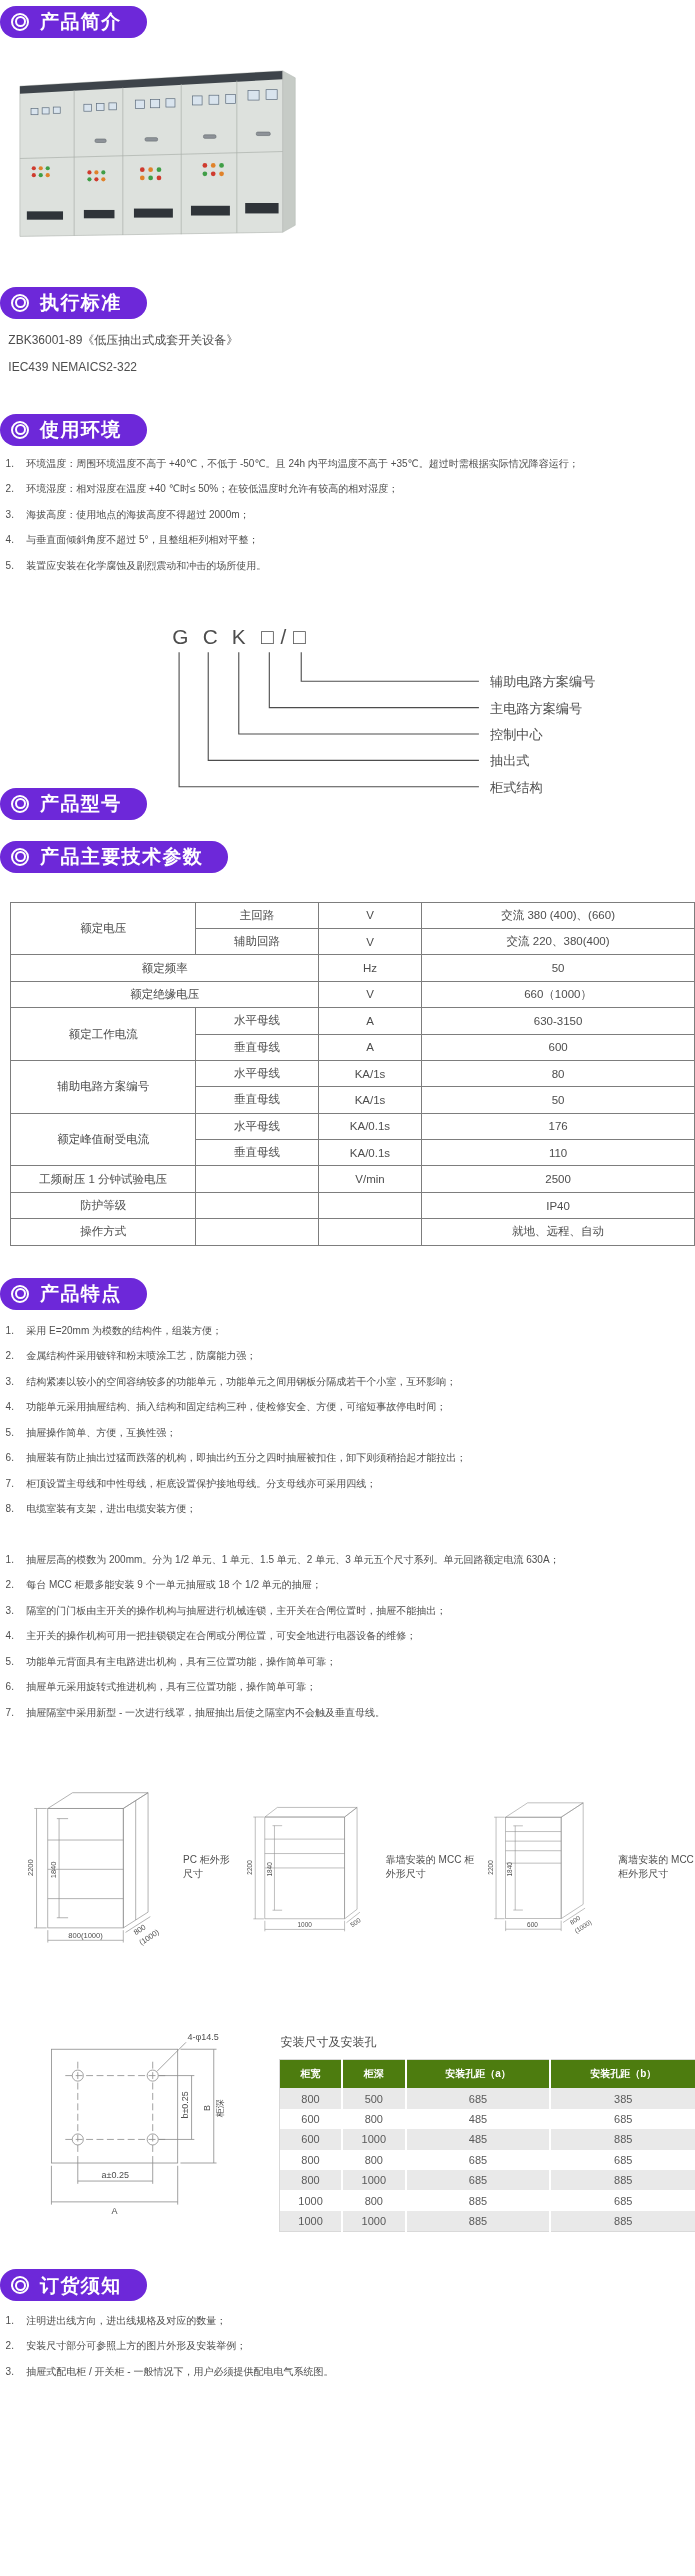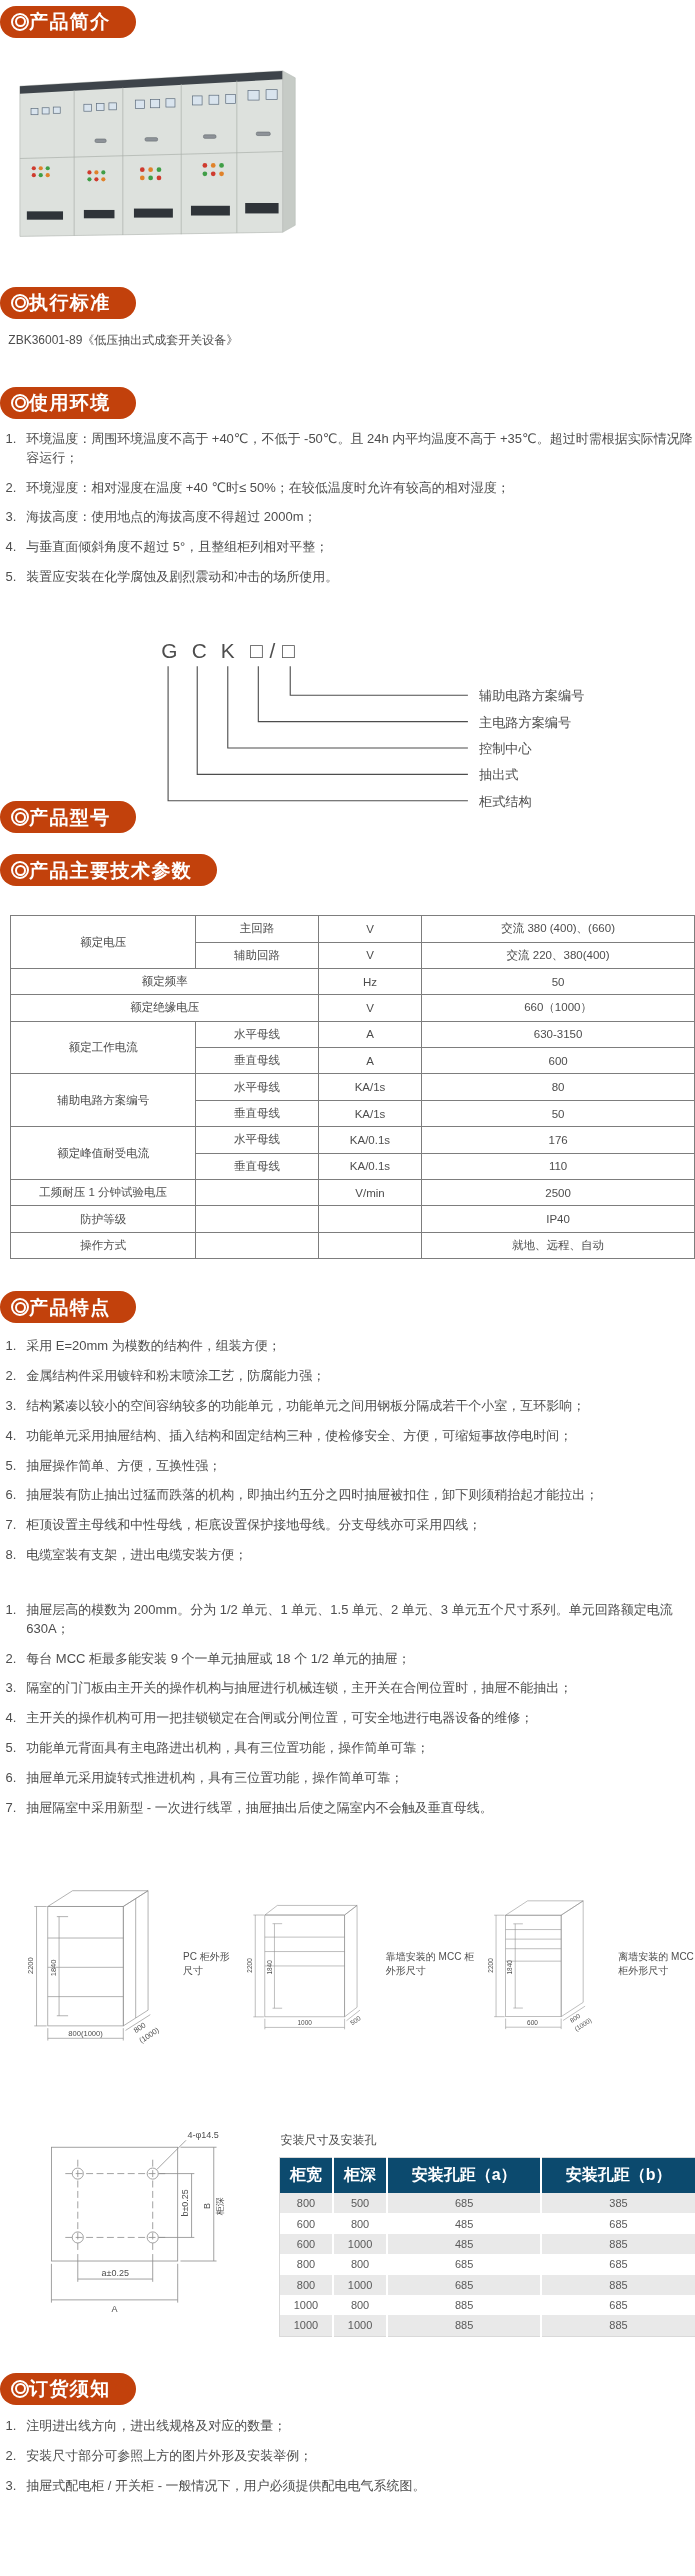--- a/index.html
+++ b/index.html
@@ -1,31 +1,31 @@
 <!DOCTYPE html>
 <html style="font-size:11px"><head>
 <meta charset="utf-8">
 <style>
   * { margin:0; padding:0; box-sizing:border-box; }
   html,body { background:#ffffff; }
   body { font-family:"Liberation Sans","DejaVu Sans",sans-serif; color:#4d4d4d; }
   .page { width:695px; height:2576px; margin:0 auto; overflow:hidden; background:#fff; position:relative; }
 
   
-  .pill { display:inline-flex; align-items:center; background:#c2410c; color:#fff;
-          border-radius:18px; height:32px; padding:0 25px 0 11px; }
+  .pill { display:inline-flex; align-items:center; background:#6d28d9; color:#fff;
+          border-radius:18px; height:32px; padding:0 25px 0 11px; gap:11px; }
   .pill-title { font-size:19px; font-weight:bold; letter-spacing:1.4px; line-height:1; }
   .bullet { width:18px; height:18px; border:2.1px solid #fff; border-radius:50%;
             display:flex; align-items:center; justify-content:center; flex:0 0 auto; }
   .bullet::after { content:""; width:7px; height:7px; border:2.1px solid #fff; border-radius:50%; }
 
   
   ol.num-list { list-style:none; counter-reset:n; }
   ol.num-list > li { counter-increment:n; position:relative; padding-left:22px;
-                     font-size:13px; line-height:1.45; margin-bottom:11px; }
+                     font-size:10px; line-height:1.45; margin-bottom:11px; }
   ol.num-list > li::before { content:counter(n) "."; position:absolute; left:1.4px; top:0; }
 
   
   .intro-row { display:flex; padding:9.7px 0 0 0; }
   .intro-text { width:389px; padding:8.3px 2.8px 0 7px; font-size:12px; line-height:2.18;
                 text-align:justify; text-indent:2em; }
   .intro-photo { width:299px; height:217px; margin-left:5.6px; margin-top:2.8px; }
 
   
   .std-list { margin:8.3px 0 0 8.3px; font-size:12px; line-height:2.25; list-style:none; }
@@ -63,21 +63,21 @@
   .cab-caption { font-size:10px; color:#4d4d4d; margin-top:0; }
 
   
   .install-row { display:flex; padding:28px 0 0 25px; }
   .mount svg line, .mount svg rect, .mount svg circle, .mount svg path { stroke:#8f8f8f; stroke-width:1.2; fill:none; }
   .mount svg text { fill:#4d4d4d; font-size:13px; }
   .install-right { margin-left:18px; padding-top:25px; }
   .install-caption { font-size:12px; margin:0 0 8.3px 1.4px; color:#4d4d4d; }
   table.install { border-collapse:collapse; width:417px; font-size:11px; text-align:center;
                   border:0.7px solid #d9d9d9; }
-  table.install th { background:#0c4a6e; color:#fff; font-weight:bold; padding:7px 2.8px; font-size:16px; }
+  table.install th { background:#4d7c0f; color:#fff; font-weight:bold; padding:7px 2.8px; font-size:10px; }
   table.install td { padding:4.2px 2.8px; color:#5a5a5a; }
   table.install th + th, table.install td + td { border-left:2.1px solid #fff; }
   table.install tbody tr:nth-child(odd)  td { background:#e9e9e9; }
   table.install tbody tr:nth-child(even) td { background:#ffffff; }
 
   
   .sec-standards { margin-top:19.5px; }
   .sec-environment { margin-top:33px; }
   .sec-model { margin-top:40px; }
   .sec-params { margin-top:21px; }
@@ -183,20 +183,21 @@
     </div>
   </section>
 
   <section class="sec-standards">
     <div class="pill">
       <span class="bullet"></span>
       <span class="pill-title">执行标准</span>
     </div>
     <ul class="std-list">
       <li>ZBK36001-89《低压抽出式成套开关设备》</li>
+      <li>IEC439 NEMAICS2-322</li>
     </ul>
   </section>
 
   <section class="sec-environment">
     <div class="pill">
       <span class="bullet"></span>
       <span class="pill-title">使用环境</span>
     </div>
     <ol class="num-list env-list">
       <li>环境温度：周围环境温度不高于 +40℃，不低于 -50℃。且 24h 内平均温度不高于 +35℃。超过时需根据实际情况降容运行；</li>

